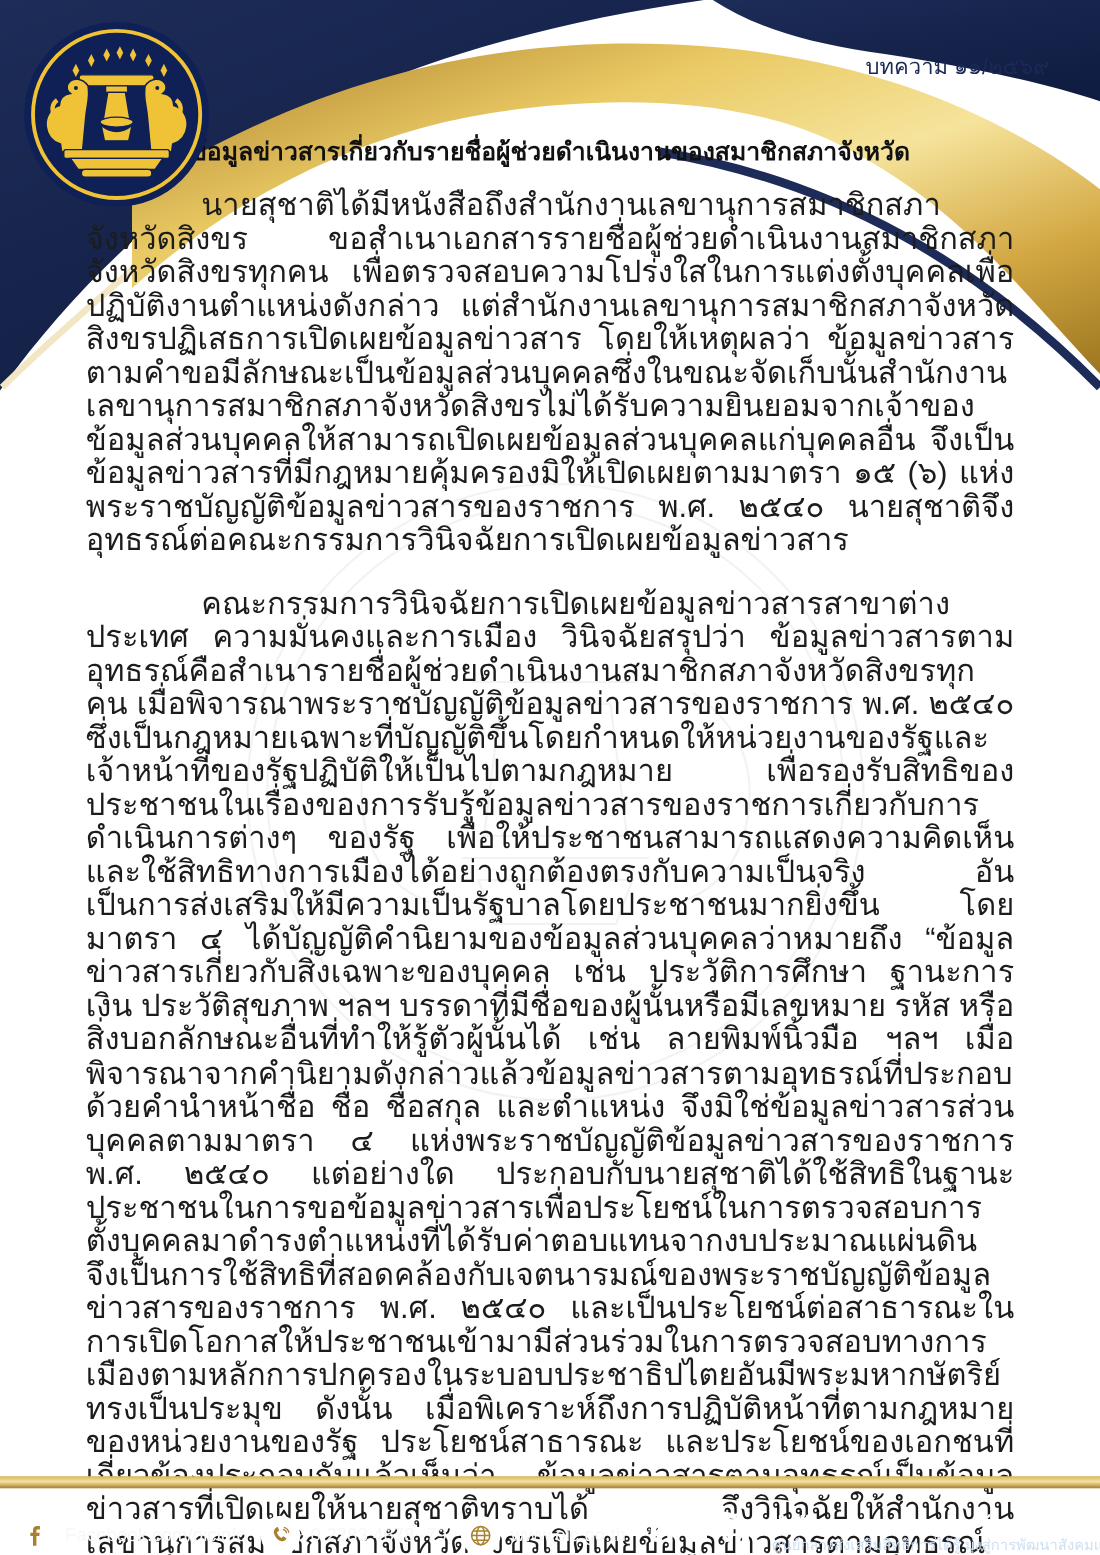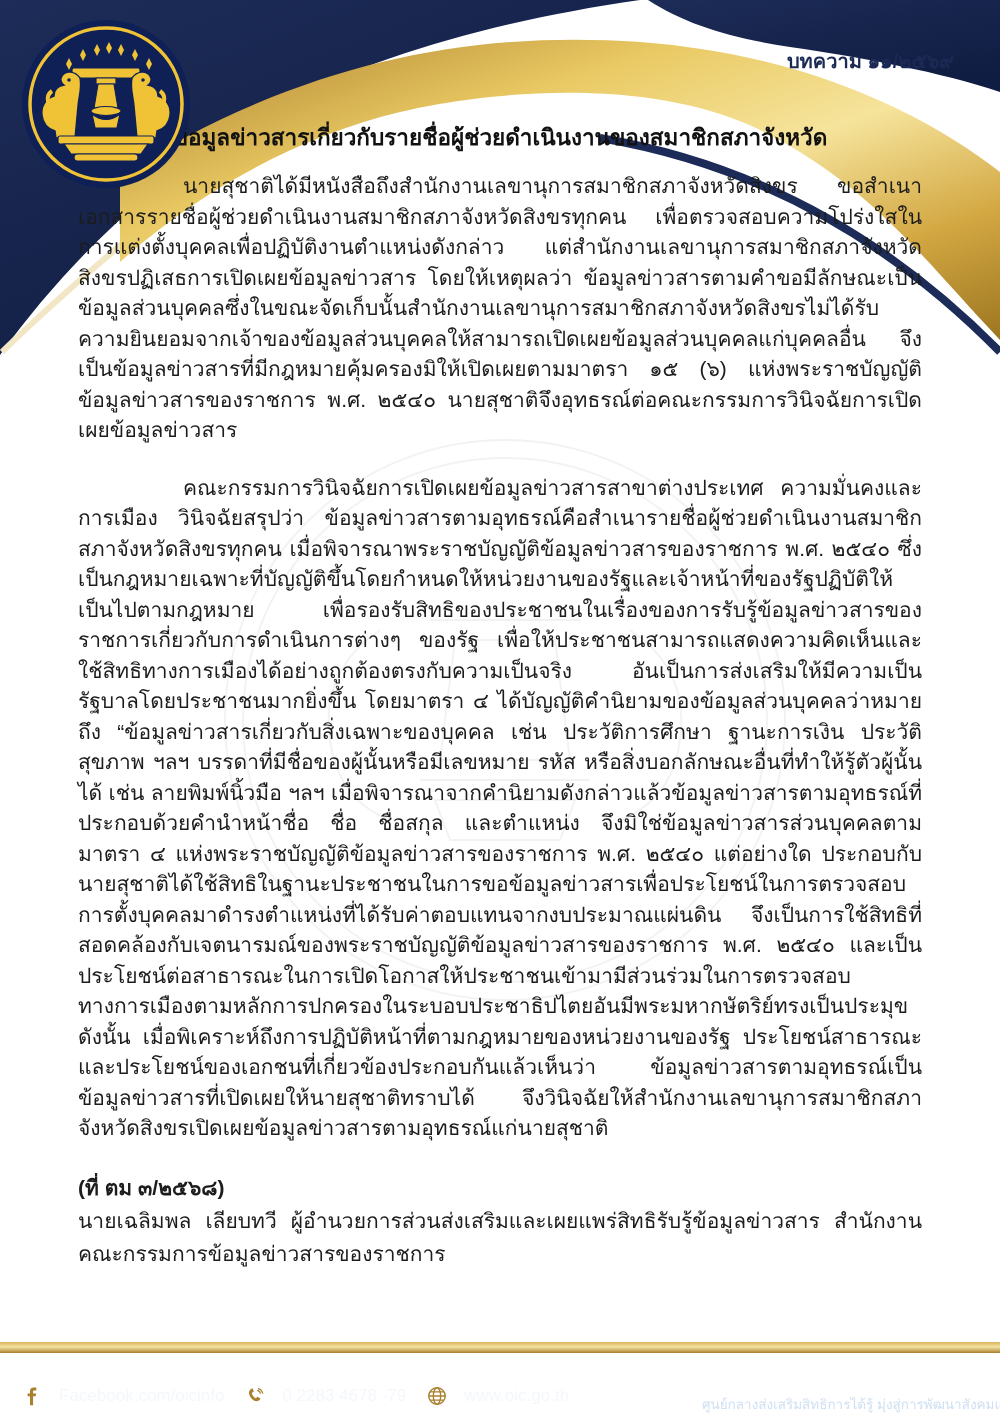--- a/index.html
+++ b/index.html
@@ -6,32 +6,32 @@
   .page{
     position:relative;width:1000px;height:1414px;margin:0 auto;
     background:#ffffff;overflow:hidden;
     font-family:"Liberation Sans", sans-serif;color:#1a1a1a;
   }
   
   .header-art{position:absolute;top:0;left:0;width:1000px;height:380px;z-index:0;}
   .emblem{position:absolute;top:18px;left:20px;width:172px;height:172px;z-index:3;}
   .header-meta{
     position:absolute;top:44px;right:46px;z-index:4;text-align:right;
-    color:#1b2a55;font-weight:700;font-size:20px;line-height:34px;
+    color:#1b2a55;font-weight:400;font-size:20px;line-height:34px;
   }
   
   .watermark{position:absolute;left:0;top:380px;width:1000px;height:720px;z-index:0;opacity:.05;}
   
   .content{position:relative;z-index:2;padding:122px 78px 0 78px;}
   .doc-title{
     margin:0 0 17px 0;text-align:center;
     font-size:22.5px;font-weight:700;line-height:32px;color:#111;
   }
   .content p{
-    margin:0 0 27px 0;font-size:21px;line-height:30.5px;
+    margin:0 0 27px 0;font-size:28px;line-height:30.5px;
     text-align:justify;color:#1c1c1c;
   }
   .content p.indent{text-indent:105px;}
   .content p.tight{margin-bottom:0;line-height:33px;}
   .content p.bold{font-weight:700;margin-bottom:0;line-height:33px;text-align:left;}
   
   .footer{position:absolute;left:0;bottom:0;width:1000px;z-index:5;}
   .footer-goldline{
     height:11px;
     background:linear-gradient(180deg,#d9b35c 0%,#f4e3a1 45%,#a87f2c 100%);

